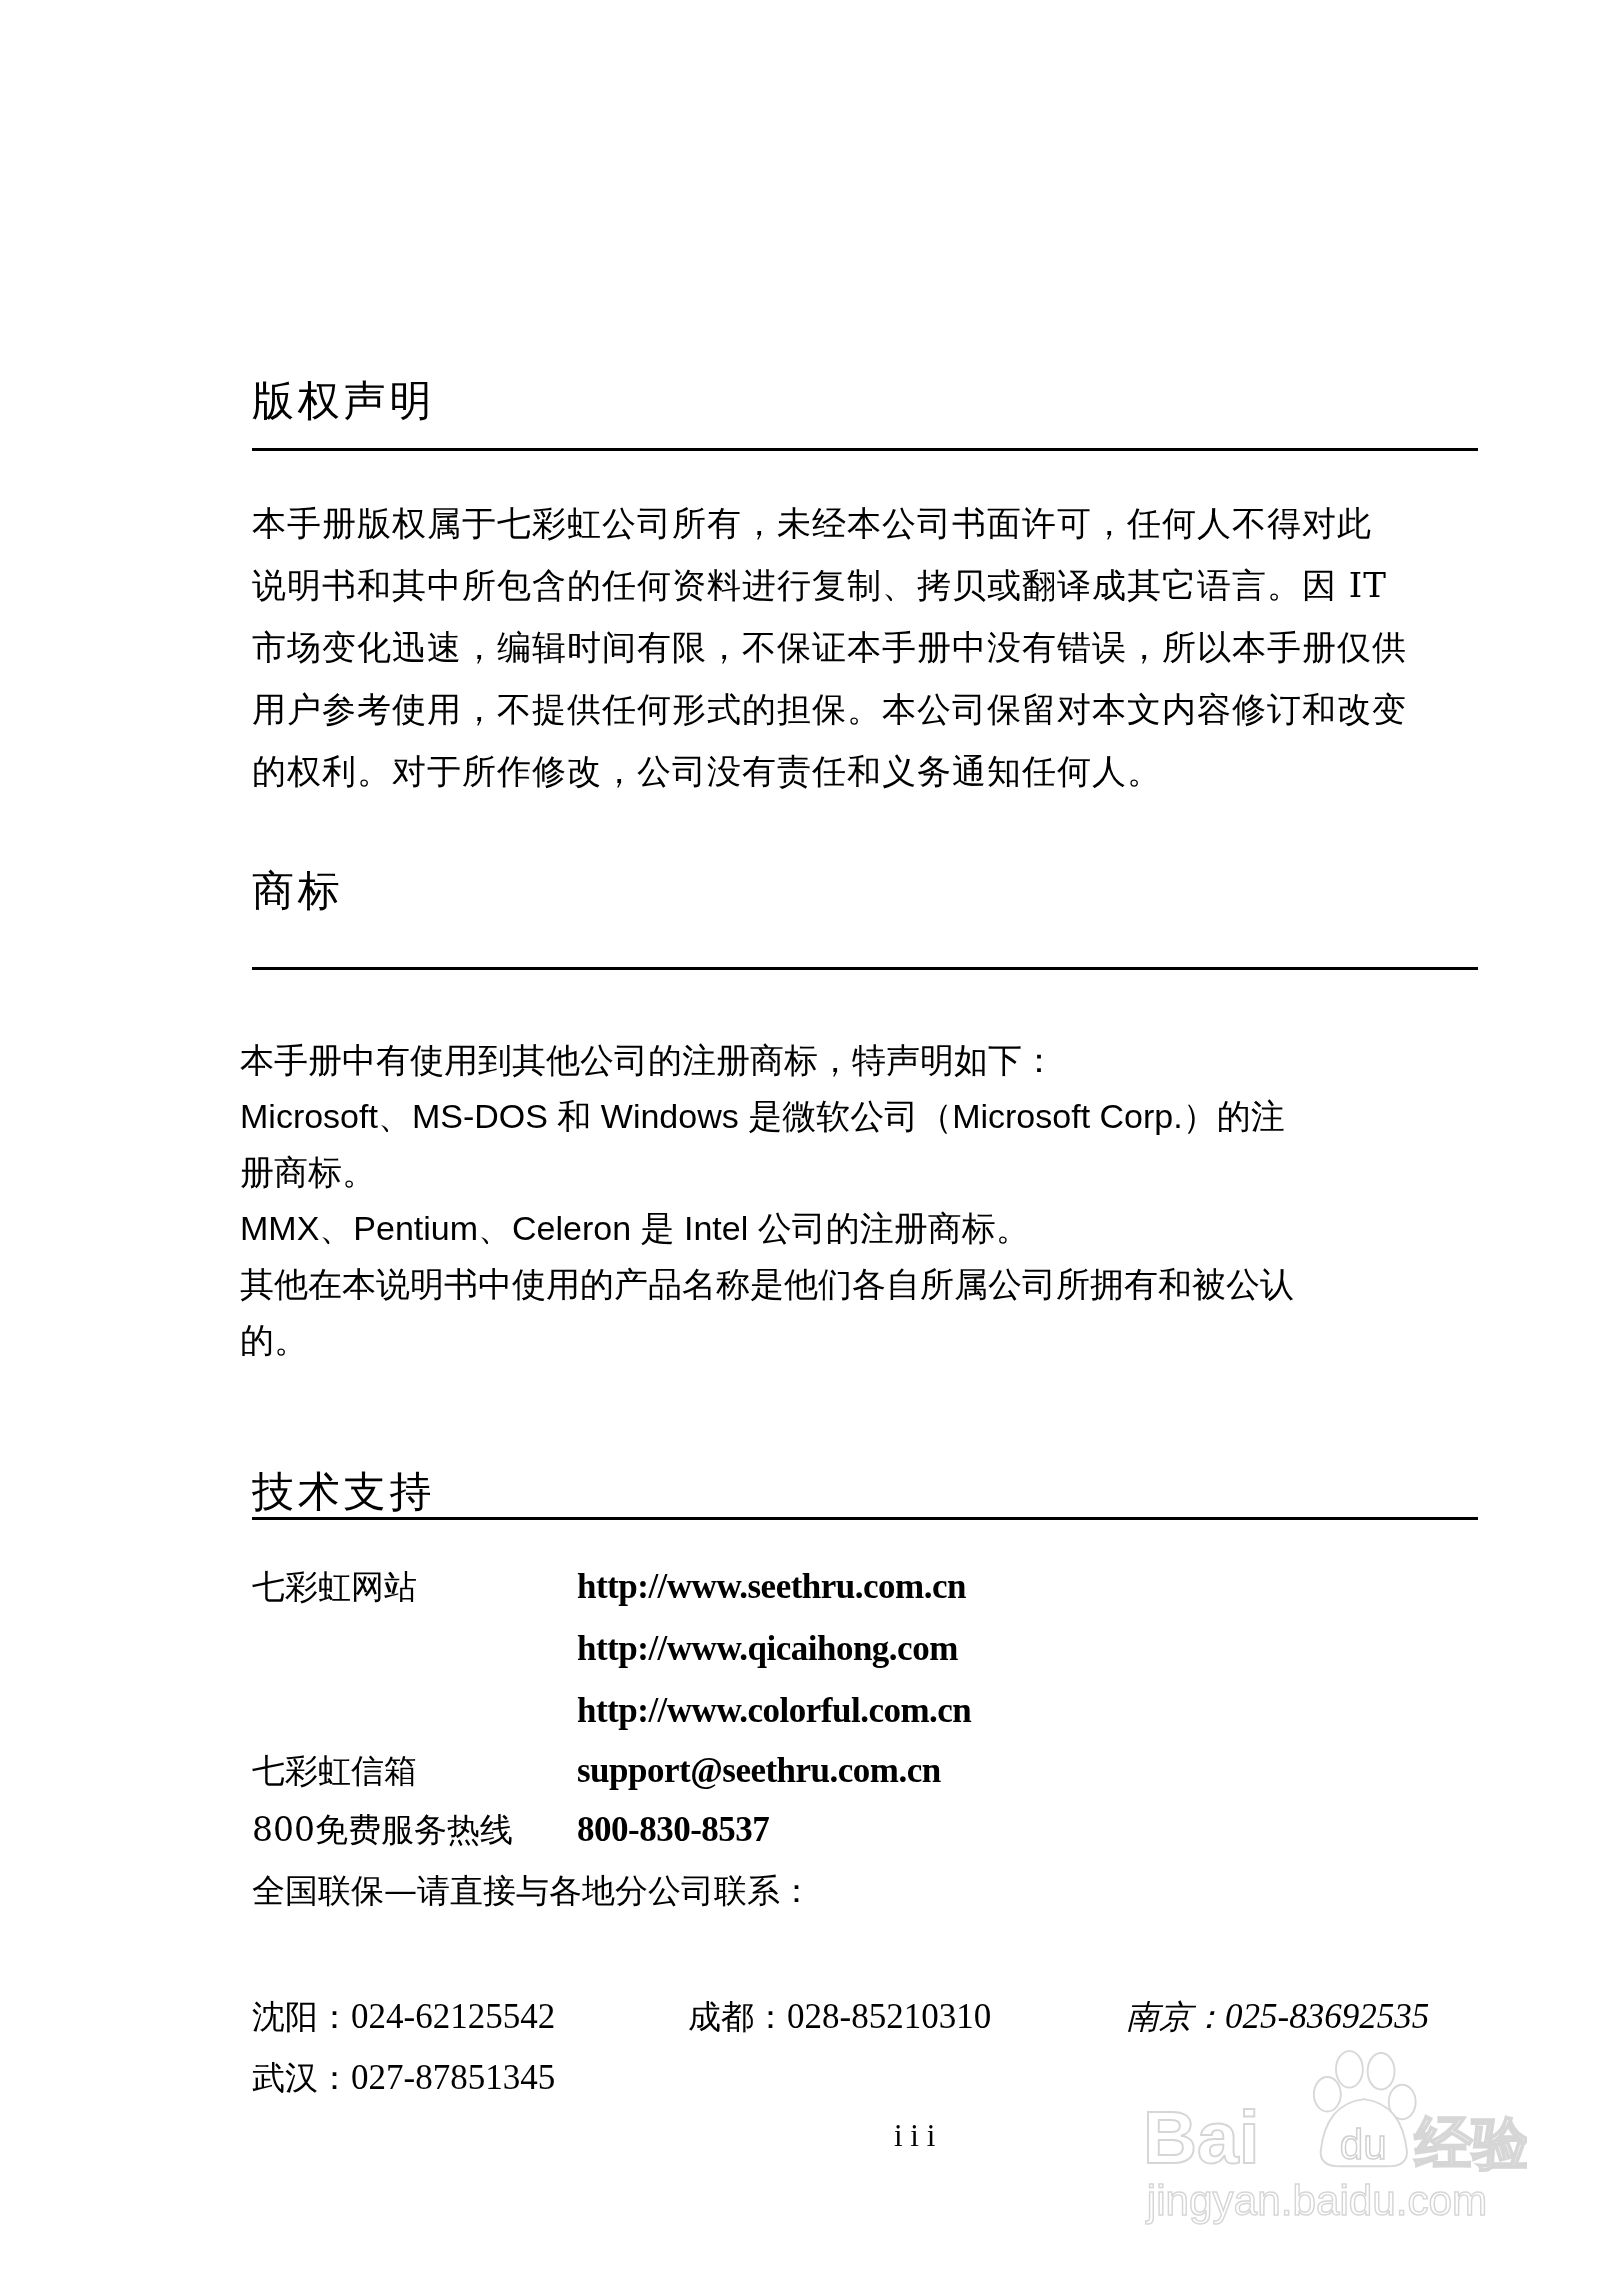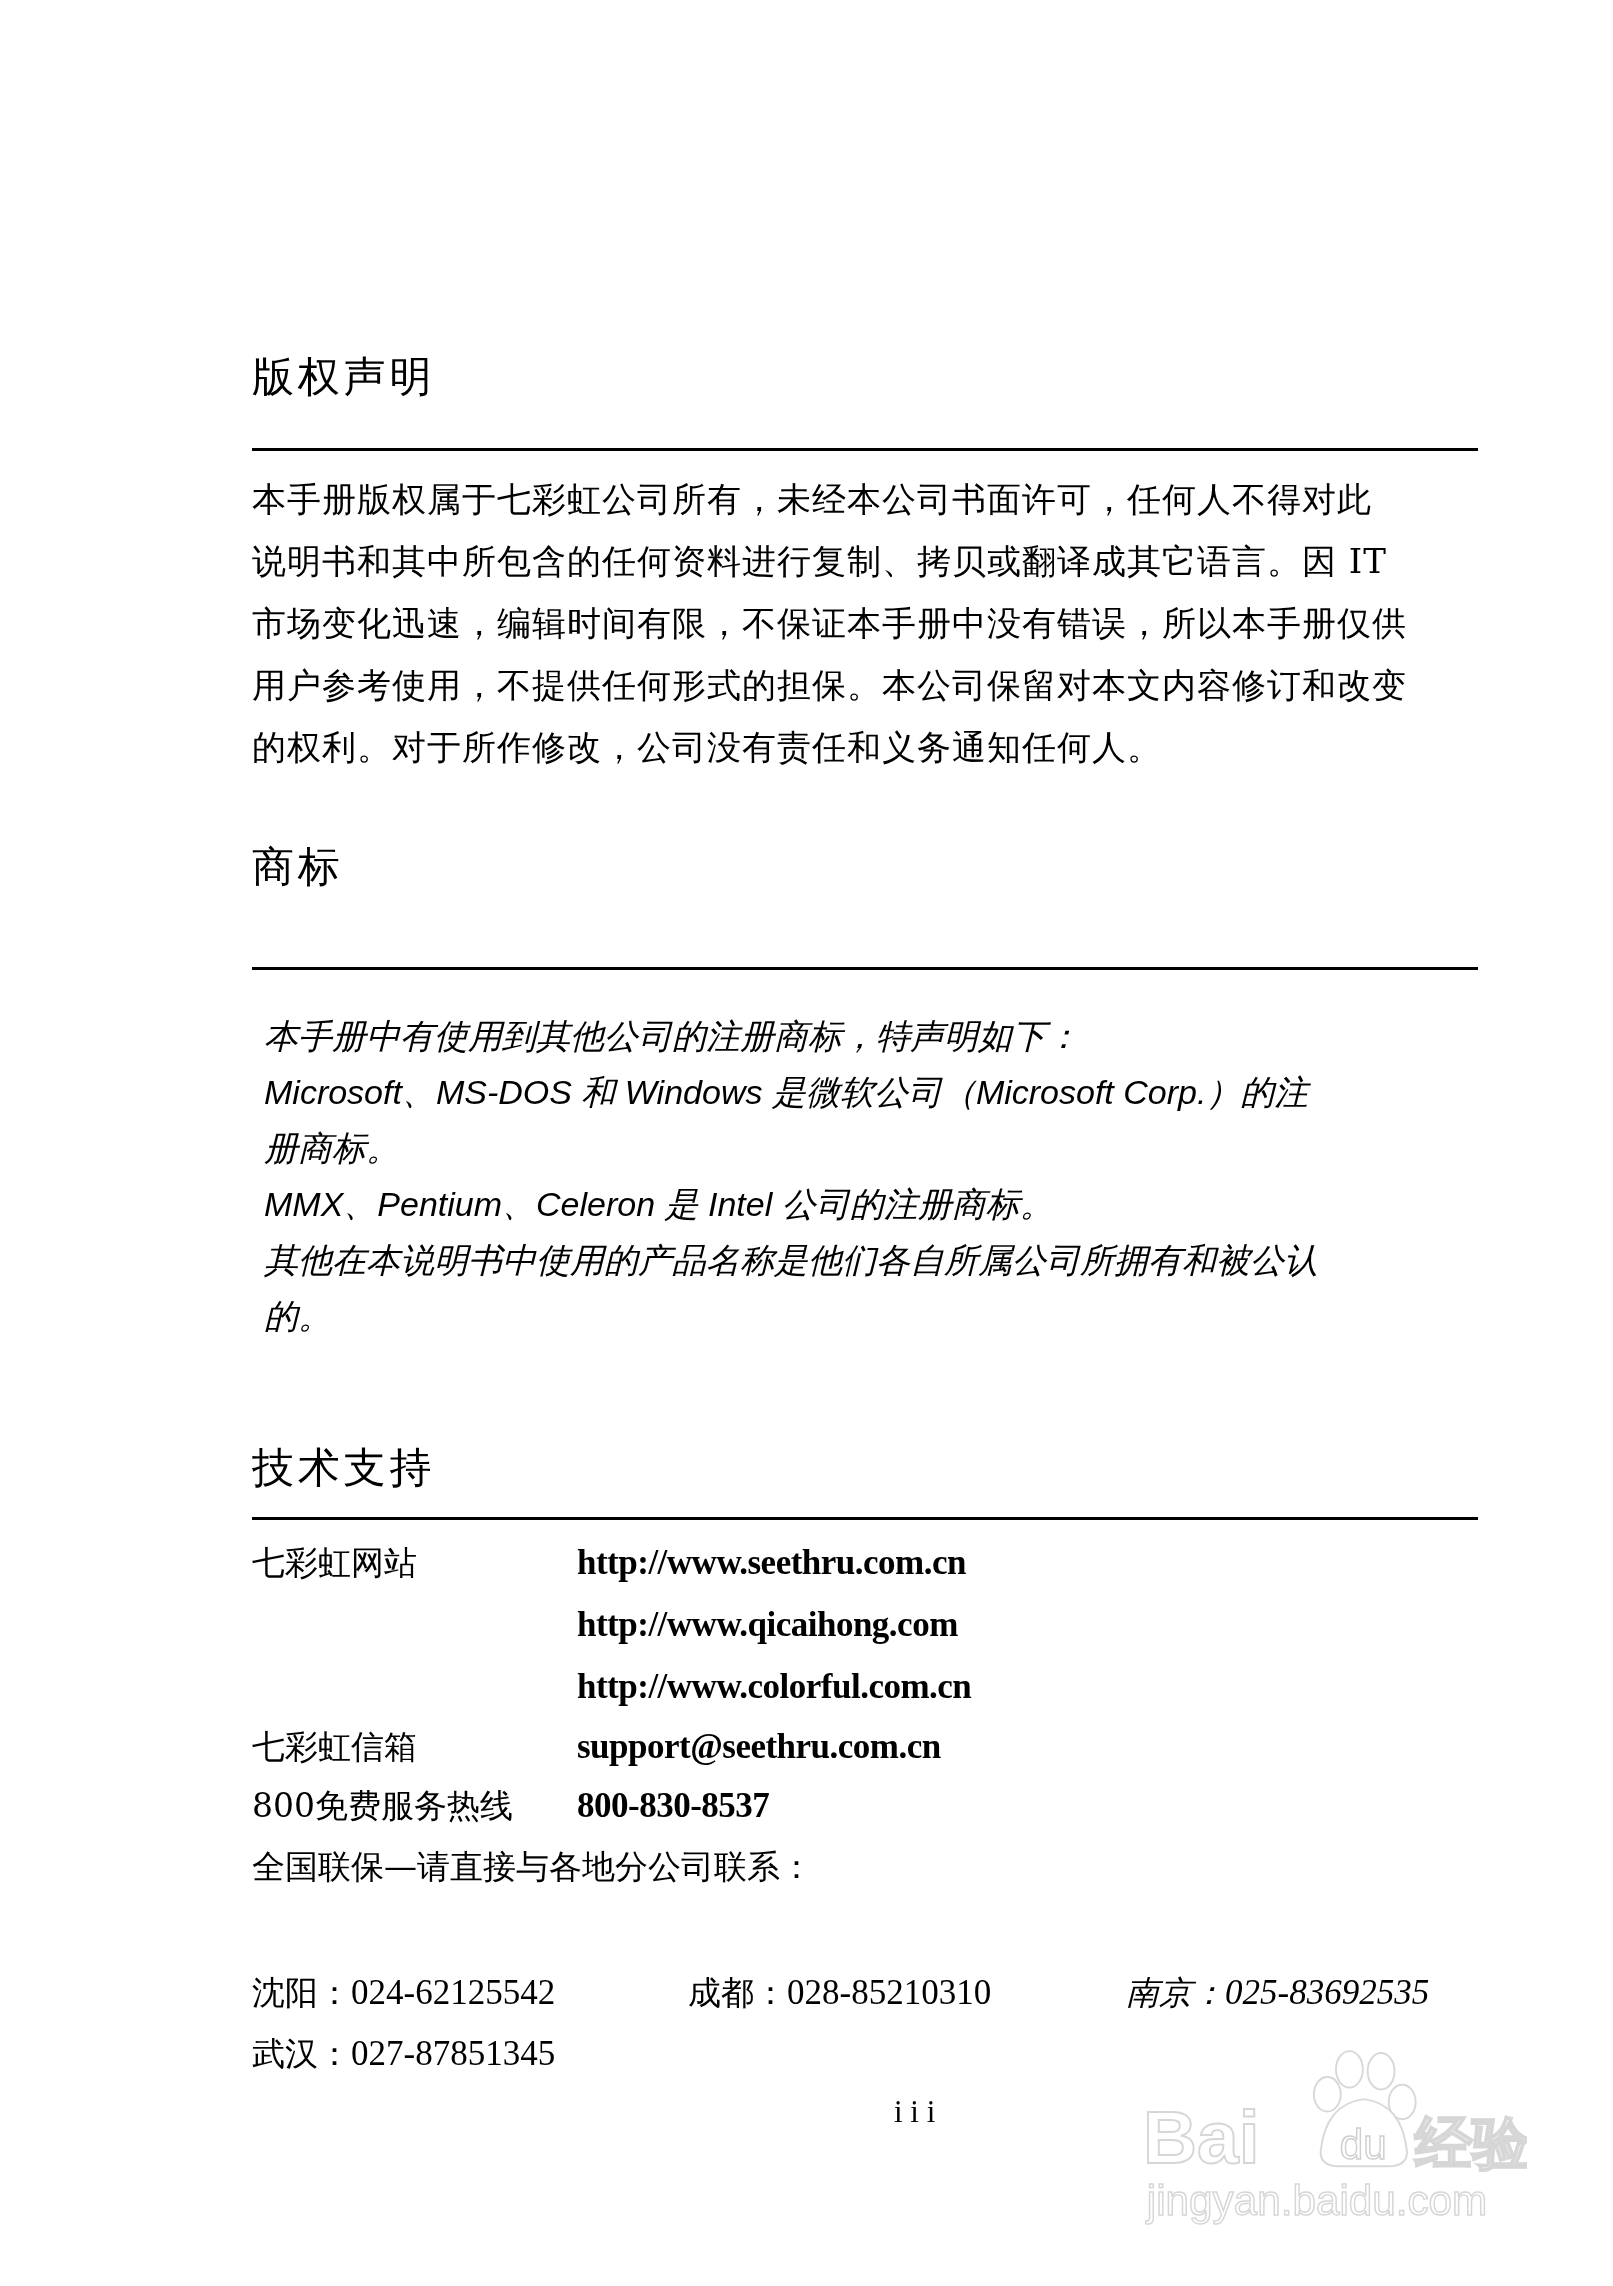--- a/index.html
+++ b/index.html
@@ -1,22 +1,22 @@
 <!DOCTYPE html>
 <html><head>
 <meta charset="utf-8">
 <style>
   html, body { margin:0; padding:0; background:#ffffff; }
   body { width:1614px; height:2286px; position:relative; overflow:hidden; color:#000; font-family:"Liberation Serif","DejaVu Serif",serif; }
-  .abs { position:absolute; white-space:nowrap; }
+  .abs { position:absolute; white-space:nowrap;margin-top:24px; }
   .heading { left:252px; font-size:42px; line-height:48px; letter-spacing:3.8px; font-family:"DejaVu Serif","Liberation Serif",serif; font-weight:normal; }
   .rule { position:absolute; left:252px; width:1226px; height:2.9px; background:#000; }
   .para { left:252px; width:1239px; font-size:34px; font-family:"DejaVu Serif","Liberation Serif",serif; }
   .para .line { display:block; height:62px; line-height:62px; white-space:nowrap; letter-spacing:1px; }
-  .tm { left:264px; width:1239px; font-size:34px; font-family:"Liberation Sans","DejaVu Sans",sans-serif;font-style:italic; }
+  .tm { left:240px; width:1239px; font-size:34px; font-family:"Liberation Sans","DejaVu Sans",sans-serif; }
   .tm .line { display:block; height:56px; line-height:56px; white-space:nowrap; }
   .tm .cjk { font-family:"DejaVu Serif","Liberation Serif",serif; }
   .support { left:252px; width:1239px; font-size:34px; }
   .row { position:absolute; left:0; height:61px; line-height:61px; white-space:nowrap; }
   .lbl { position:absolute; left:0; font-family:"DejaVu Serif","Liberation Serif",serif; font-size:33px; }
   .val { position:absolute; left:325px; font-family:"Liberation Serif",serif; font-weight:bold; font-size:35px; letter-spacing:-0.5px; }
   .office { position:absolute; font-family:"Liberation Serif","DejaVu Serif",serif; font-size:35px; }
   .office .city { font-family:"DejaVu Serif","Liberation Serif",serif; font-size:33px; }
   .pagenum { left:0; width:1837px; text-align:center; font-size:31px; letter-spacing:7.7px; font-family:"Liberation Serif",serif; }
   .watermark { position:absolute; left:1143px; top:2046px; width:384px; height:183px; }

